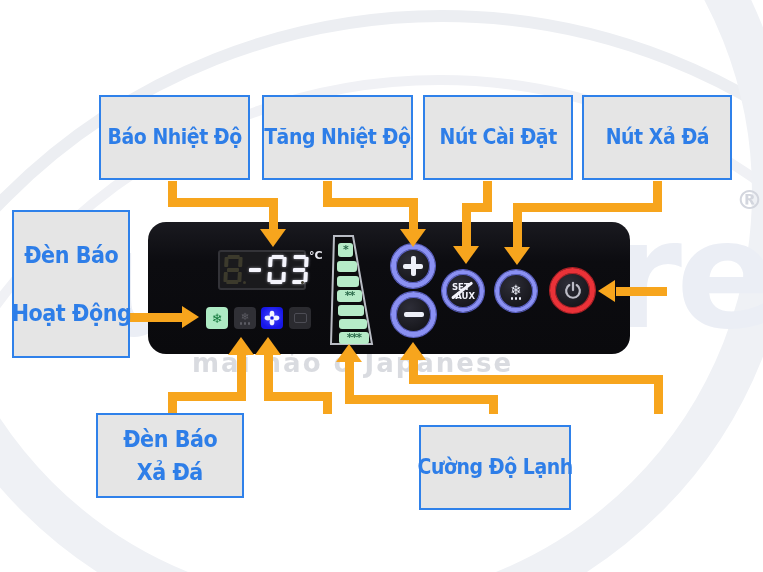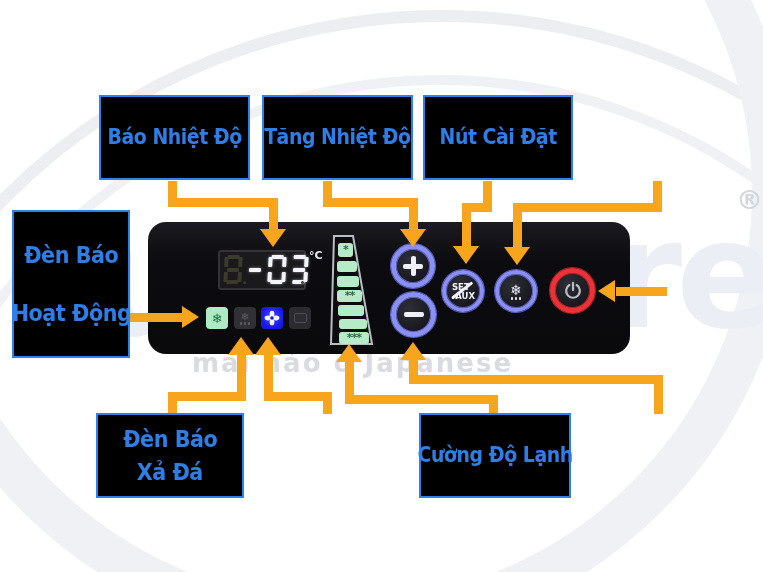--- a/index.html
+++ b/index.html
@@ -15,21 +15,21 @@
   .wm-ring1{left:-180px;top:10px;width:1220px;height:1220px;border:12px solid #eceef2;border-radius:50%;}
   .wm-ring2{left:-115px;top:75px;width:1090px;height:1090px;border:10px solid #f0f1f5;border-radius:50%;}
   .wm-ring3{left:-110px;top:-260px;width:820px;height:820px;border:42px solid #eff1f5;border-radius:50%;}
   .wm-letters{font-weight:bold;font-size:150px;color:#ebeef5;letter-spacing:-6px;line-height:1;}
   .wm-left{left:4px;top:208px;}
   .wm-right{left:608px;top:200px;}
   .wm-reg{left:736px;top:184px;font-size:27px;color:#d3d6de;font-weight:bold;}
   .wm-slogan{left:192px;top:348px;z-index:5;font-size:26px;font-weight:bold;letter-spacing:2px;
              color:rgba(160,165,178,0.40);white-space:nowrap;}
   
-  .cbox{position:absolute;z-index:40;background:#000000;border:2.5px solid var(--bblue);
+  .cbox{position:absolute;z-index:40;background:#e5e5e5;border:2.5px solid var(--bblue);
         box-sizing:border-box;display:flex;flex-direction:column;align-items:center;justify-content:center;
         text-align:left;}
   .lbl{display:inline-block;color:var(--blue);font-weight:bold;transform:scaleX(.9);
        letter-spacing:-0.5px;white-space:nowrap;line-height:1.4;}
   .f21{font-size:21px;} .f23{font-size:23px;} .f26{font-size:26px;}
   .l2:empty{display:none;}
   
   #panel{position:absolute;z-index:20;left:148px;top:222px;width:482px;height:132px;border-radius:18px;
          background:linear-gradient(#1a1a20 0%,#0c0c10 30%,#0a0a0d 100%);}
   #display{position:absolute;z-index:21;left:218px;top:250px;width:88px;height:40px;background:#1a1a1d;
@@ -107,31 +107,34 @@
 
   <div class="cbox" style="left:99px;top:95px;width:151px;height:85px;">
     <span class="lbl f21">Báo Nhiệt Độ</span>
   </div>
   <div class="cbox" style="left:262px;top:95px;width:151px;height:85px;">
     <span class="lbl f21">Tăng Nhiệt Độ</span>
   </div>
   <div class="cbox" style="left:423px;top:95px;width:150px;height:85px;">
     <span class="lbl f21">Nút Cài Đặt</span>
   </div>
+  <div class="cbox" style="left:582px;top:95px;width:150px;height:85px;">
+    <span class="lbl f21">Nút Xả Đá</span>
+  </div>
 
   <div class="cbox" style="left:12px;top:210px;width:118px;height:148px;justify-content:space-evenly;">
     <span class="lbl f23">Đèn Báo</span>
     <span class="lbl f23">Hoạt Động</span>
   </div>
 
   <div class="cbox" style="left:96px;top:413px;width:148px;height:85px;">
     <span class="lbl f23">Đèn Báo</span>
     <span class="lbl f23 l2">Xả Đá</span>
   </div>
-  <div class="cbox" style="left:419px;top:413px;width:152px;height:85px;">
+  <div class="cbox" style="left:419px;top:425px;width:152px;height:85px;">
     <span class="lbl f21">Cường Độ Lạnh</span>
 
   </div>
 
   <div id="panel"></div>
 
   <div id="display"></div>
   <div id="cells">
       <div class="cell dim">
         <div class="seg a"></div>

